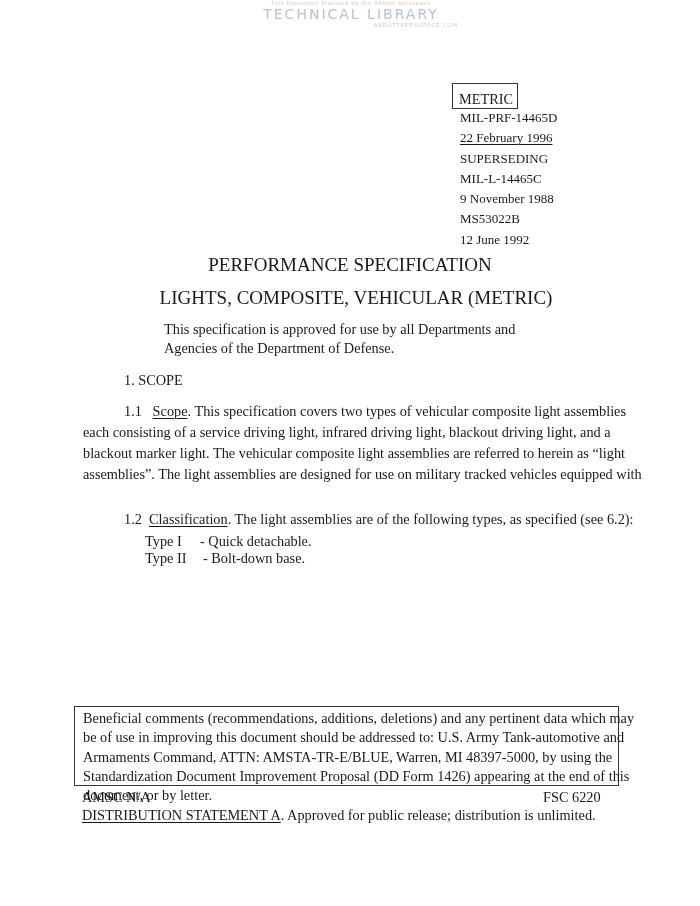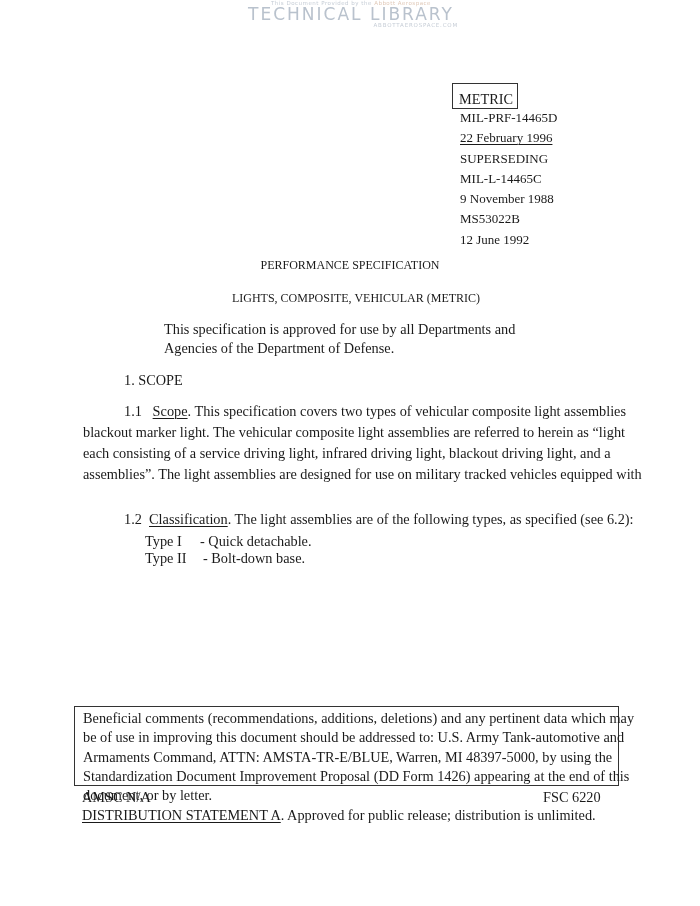--- a/index.html
+++ b/index.html
@@ -3,30 +3,30 @@
 <meta charset="utf-8">
 <style>
   html, body { margin: 0; padding: 0; background: #ffffff; }
   body { width: 700px; height: 906px; position: relative; overflow: hidden;
          font-family: "Liberation Serif", "DejaVu Serif", serif; color: #1a1a1a; }
   .abs { position: absolute; white-space: nowrap; }
   .wm { position: absolute; left: 236px; top: 0px; width: 230px; text-align: center;
         font-family: "DejaVu Sans", sans-serif; color: #c6cdd6; }
   .wm .l1 { font-size: 5.5px; letter-spacing: 0.5px; line-height: 7px; }
   .wm .l1 .acc { color: #e0c9b8; }
-  .wm .l2 { font-size: 17px; letter-spacing: 2px; line-height: 15px; color: #b9c2cd; }
+  .wm .l2 { font-size: 14px; letter-spacing: 2px; line-height: 15px; color: #b9c2cd; }
   .wm .l3 { font-size: 5.5px; letter-spacing: 0.8px; line-height: 7px; text-align: right; padding-right: 8px; }
   .t { font-size: 14.3px; line-height: 20px; }
   .metric-box { position: absolute; left: 452px; top: 83px; width: 64px; height: 24px;
                 border: 1.3px solid #333; }
   .metric-box span { position: absolute; left: 6px; top: 5px; font-size: 14.3px; line-height: 20px; }
   .hdr { position: absolute; left: 460px; top: 108px; font-size: 13px; line-height: 20.3px; }
   .hdr div { white-space: nowrap; }
   .u { text-decoration: underline; text-underline-offset: 2px; text-decoration-thickness: 1px; }
-  .center { position: absolute; left: 0; width: 700px; text-align: center; font-size: 12px; line-height: 20px; }
+  .center { position: absolute; left: 0; width: 700px; text-align: center; font-size: 19px; line-height: 20px; }
   .para { position: absolute; left: 83px; width: 540px; font-size: 14.3px; line-height: 21px; }
   .para .l { white-space: nowrap; }
   .comment-box { position: absolute; left: 74px; top: 706px; width: 543px; height: 78px;
                  border: 1.3px solid #333; text-decoration: underline; }
   .comment-box .txt { position: absolute; left: 8px; top: 2px; font-size: 14.3px; line-height: 19.3px; }
   .comment-box .txt div { white-space: nowrap; }
 </style>
 </head>
 <body>
 
@@ -54,22 +54,22 @@
 
 <div class="abs t" style="left:164px; top:319px;">This specification is approved for use by all Departments and</div>
 <div class="abs t" style="left:164px; top:338px;">Agencies of the Department of  Defense.</div>
 
 <div class="abs t" style="left:124px; top:370px;">1.  SCOPE</div>
 
 <div class="para" style="top:401px;">
   <div class="l" style="padding-left:41px;">
     <span>1.1</span>&nbsp;&nbsp;&nbsp;<span class="u">Scope</span><span>.  This specification covers two types of vehicular composite light assemblies</span>
   </div>
+  <div class="l">each consisting of a service driving light, infrared driving light, blackout driving light, and a</div>
   <div class="l">blackout marker light.  The vehicular composite light assemblies are referred to herein as “light</div>
-  <div class="l">each consisting of a service driving light, infrared driving light, blackout driving light, and a</div>
   <div class="l">assemblies”.  The light assemblies are designed for use on military tracked vehicles equipped with</div>
 </div>
 
 <div class="abs t" style="left:124px; top:470px;margin-top:39px;">
   <span>1.2</span>&nbsp;&nbsp;<span class="u">Classification</span><span>.  The light assemblies are of the following types, as specified (see 6.2):</span>
 </div>
 
 <div class="abs t" style="left:145px; top:531px;">Type I</div>
 <div class="abs t" style="left:200px; top:531px;">- Quick detachable.</div>
 <div class="abs t" style="left:145px; top:548px;">Type II</div>

